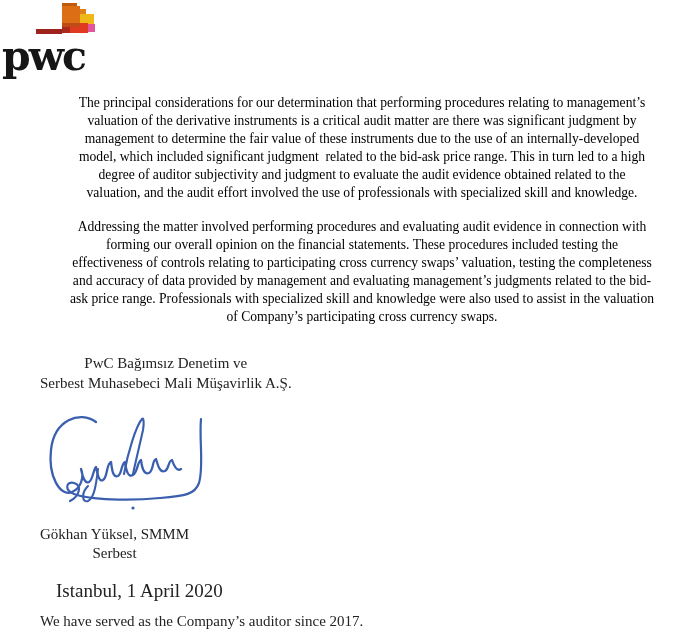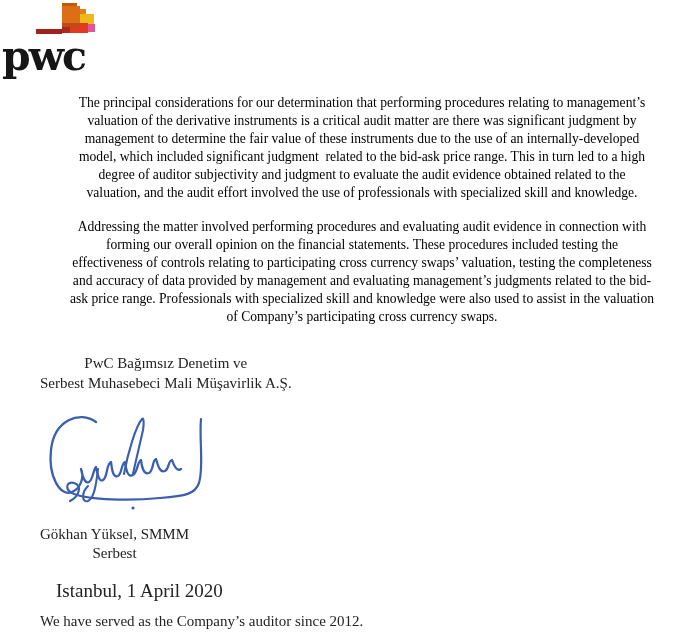--- a/index.html
+++ b/index.html
@@ -131,15 +131,15 @@
     <circle cx="95" cy="96" r="1.6" stroke="none" fill="#3A5FAF"></circle>
   </svg>
 
   <div class="sig-block">
     <div>Gökhan Yüksel, SMMM</div>
     <div>Serbest</div>
   </div>
 
   <div class="dateline">Istanbul, 1 April 2020</div>
 
-  <div class="tenure">We have served as the Company’s auditor since 2012.</div>
+  <div class="tenure">We have served as the Company’s auditor since 2017.</div>
 
 </div>
 
 </body></html>

